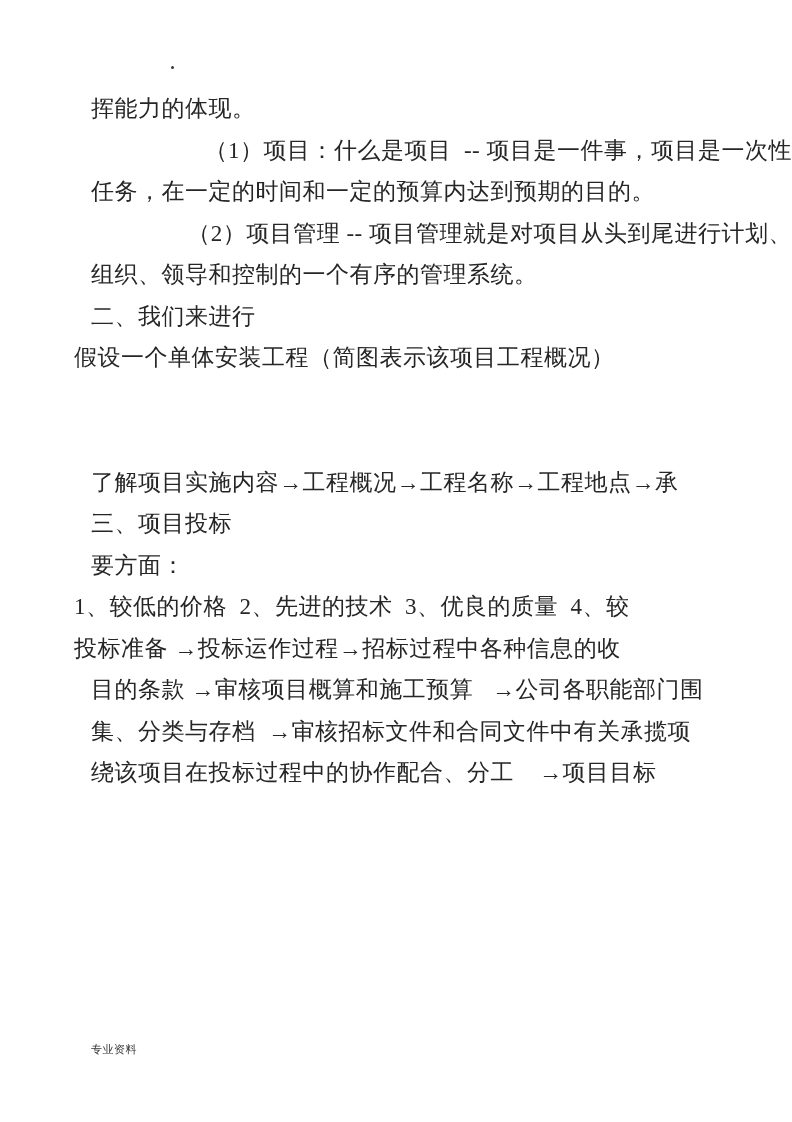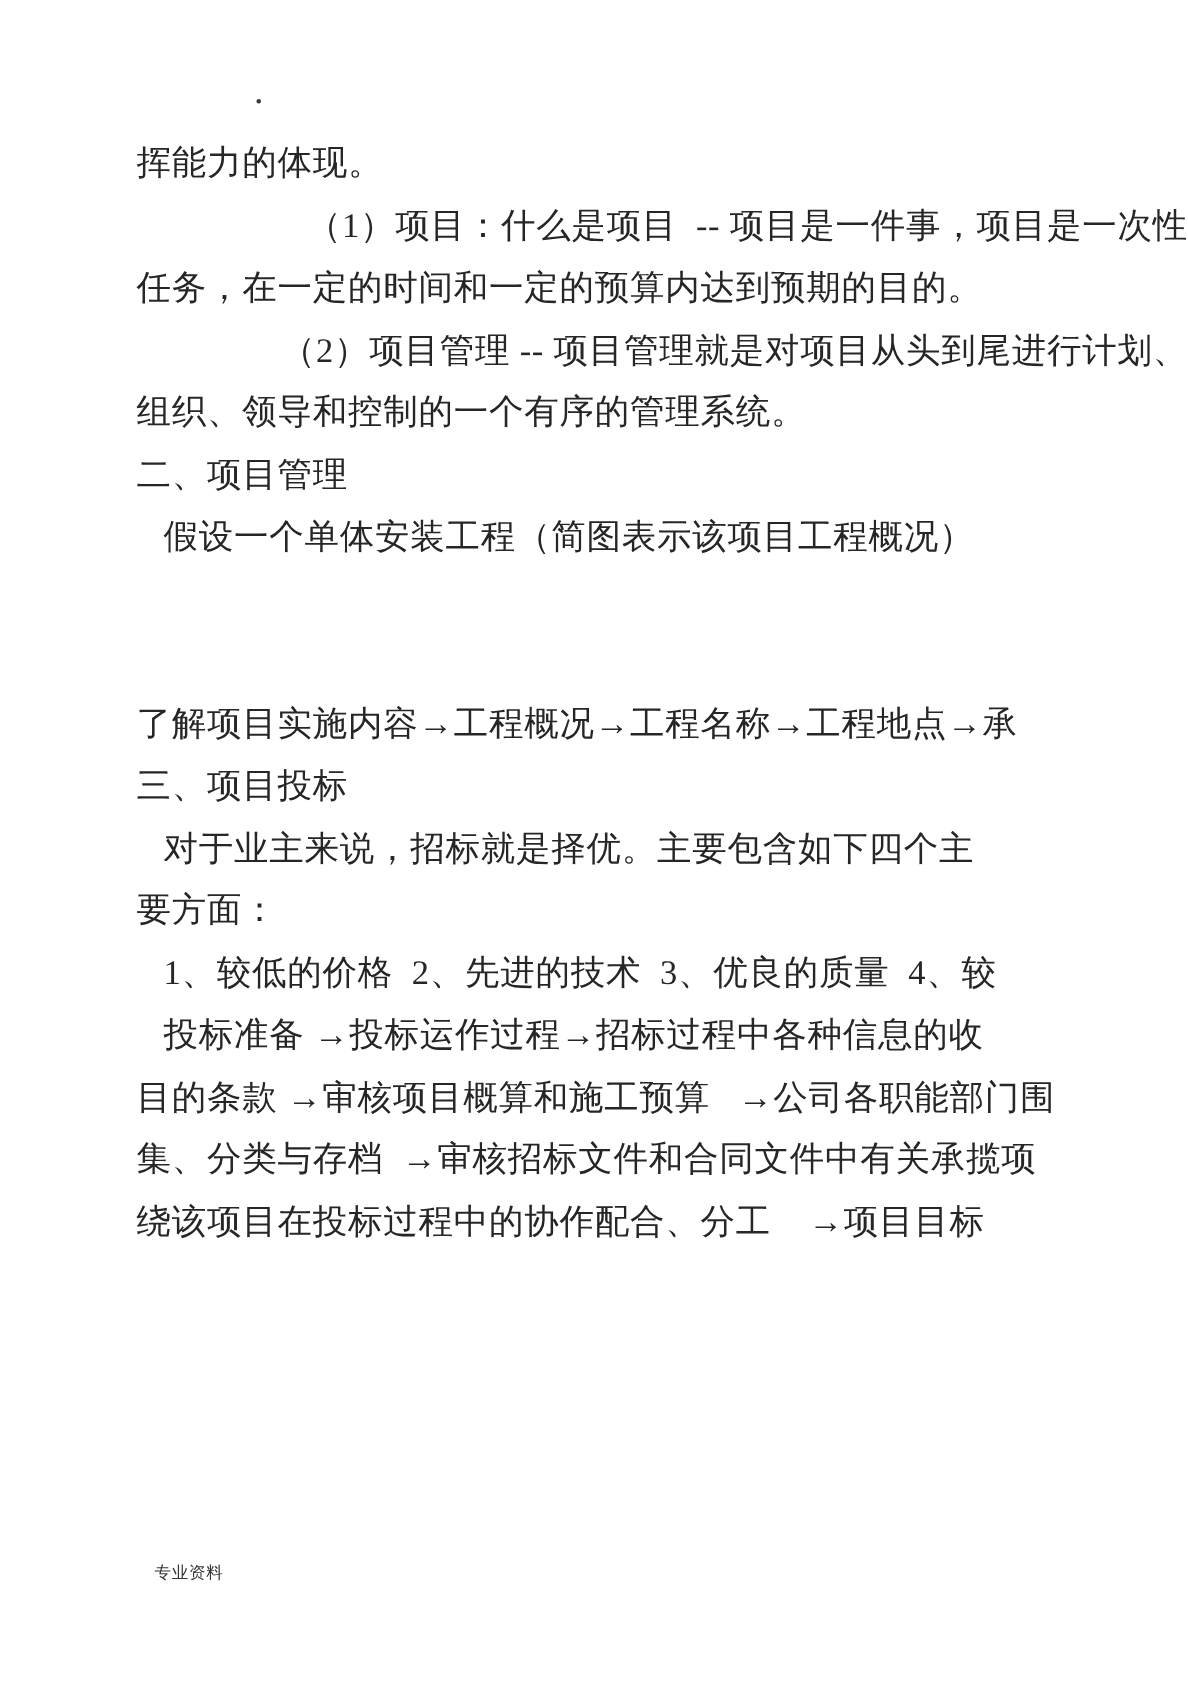--- a/index.html
+++ b/index.html
@@ -33,51 +33,50 @@
   }
   .line {
     height: 41.5px;
     line-height: 41.5px;
     font-size: 23px;
     white-space: pre;
     letter-spacing: 0.5px;
   }
   .in-none  { padding-left: 91px; }
   .in-paren { padding-left: 97px; text-align: right; }
-  .in-para  { padding-left: 109px; }
+  .in-para  { padding-left: 74px; }
   .footer {
     position: absolute;
-    left: 103px;
+    left: 91px;
     top: 1042px;
     font-size: 11px;
     line-height: 14px;
     color: #333333;
     letter-spacing: 0.5px;
   }
 </style>
 </head>
 <body>
 
 <div class="page">
 
   <span class="stray-dot"></span>
 
   <div class="content">
     <div class="line in-none">挥能力的体现。</div>
     <div class="line in-paren">（1）项目：什么是项目  -- 项目是一件事，项目是一次性</div>
     <div class="line in-none">任务，在一定的时间和一定的预算内达到预期的目的。</div>
     <div class="line in-paren">（2）项目管理 -- 项目管理就是对项目从头到尾进行计划、</div>
     <div class="line in-none">组织、领导和控制的一个有序的管理系统。</div>
-    <div class="line in-none">二、项目管理</div>
+    <div class="line in-none">二、我们来进行</div>
     <div class="line in-para">假设一个单体安装工程（简图表示该项目工程概况）</div>
     <div class="line in-none"></div>
     <div class="line in-none"></div>
     <div class="line in-none">了解项目实施内容→工程概况→工程名称→工程地点→承</div>
     <div class="line in-none">三、项目投标</div>
-    <div class="line in-para">对于业主来说，招标就是择优。主要包含如下四个主</div>
     <div class="line in-none">要方面：</div>
     <div class="line in-para">1、较低的价格  2、先进的技术  3、优良的质量  4、较</div>
     <div class="line in-para">投标准备 →投标运作过程→招标过程中各种信息的收</div>
     <div class="line in-none">目的条款 →审核项目概算和施工预算   →公司各职能部门围</div>
     <div class="line in-none">集、分类与存档  →审核招标文件和合同文件中有关承揽项</div>
     <div class="line in-none">绕该项目在投标过程中的协作配合、分工    →项目目标</div>
   </div>
 
   <div class="footer">专业资料</div>
 

